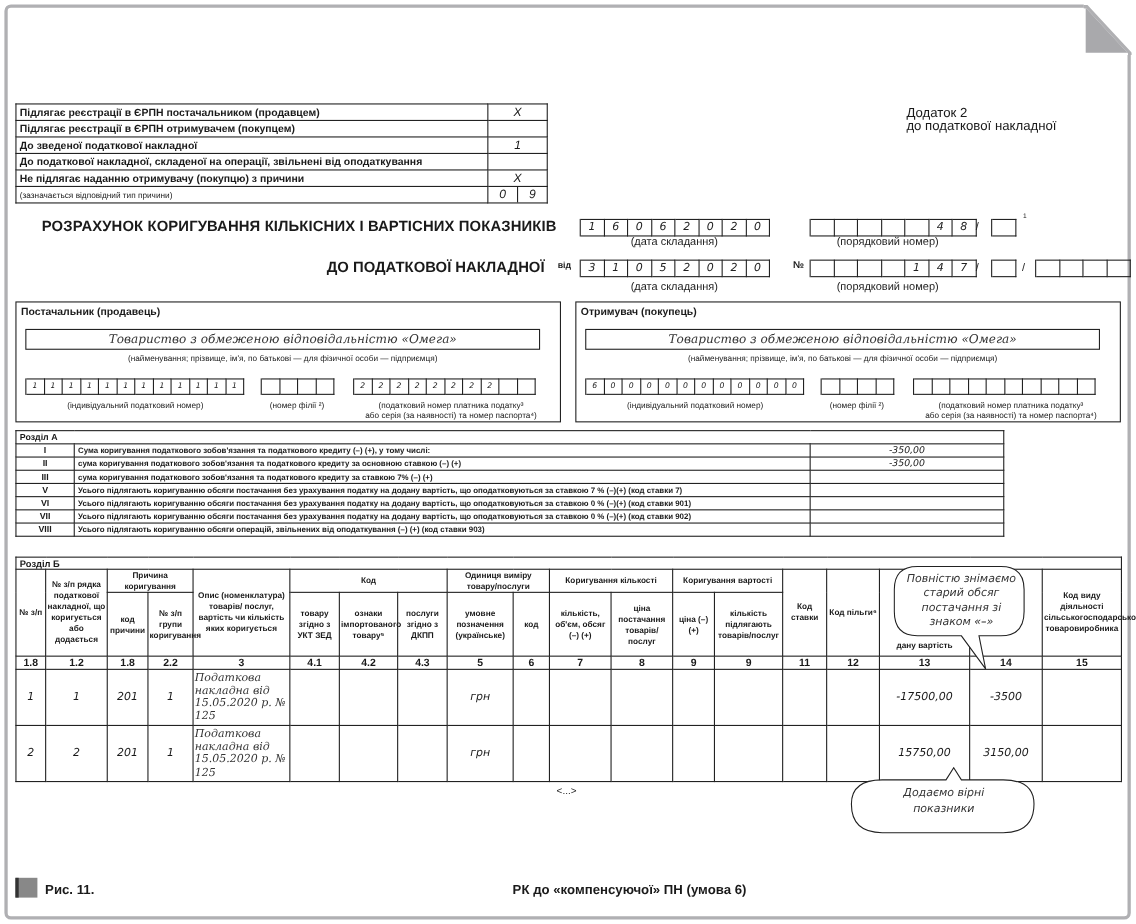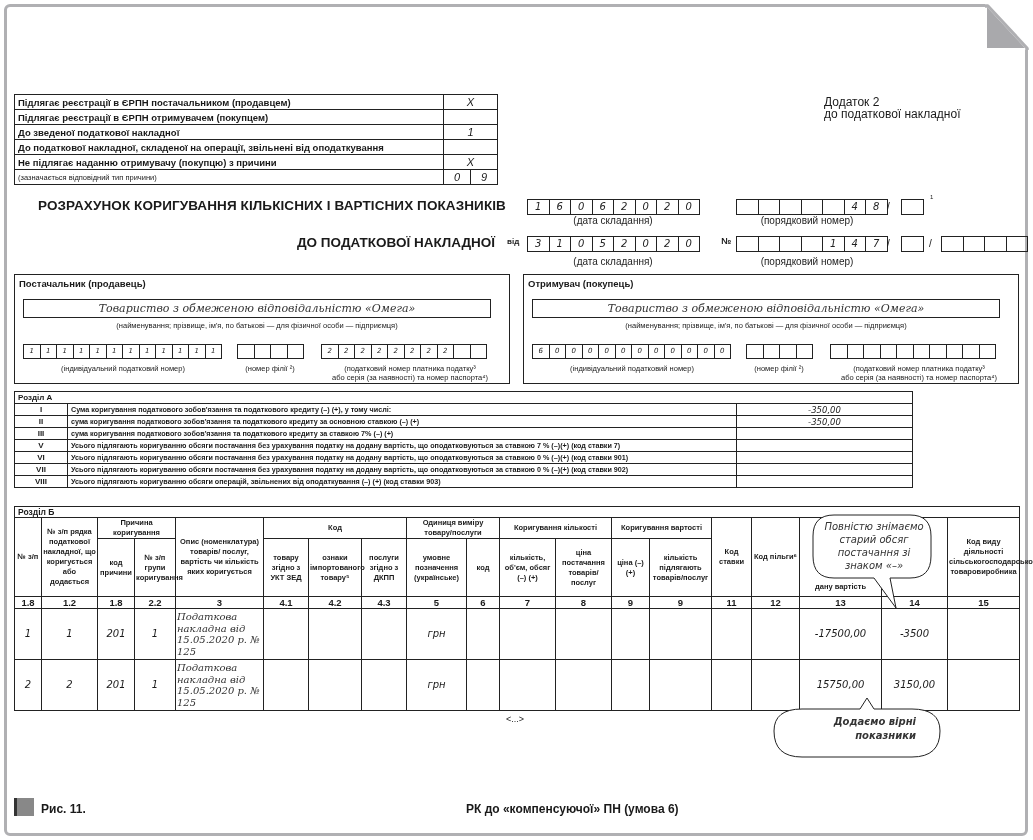--- a/index.html
+++ b/index.html
@@ -444,17 +444,17 @@
 <div class="ellipsis">&lt;...&gt;</div>
 
 <svg class="abs" style="left:812px;top:514px;" width="120" height="100">
   <path d="M22,1 H98 Q119,1 119,22 V42 Q119,64 98,64 H78 L84,94 L62,64 H22 Q1,64 1,42 V22 Q1,1 22,1 Z" fill="#fff" stroke="#222" stroke-width="1"></path>
 </svg>
 <div class="abs hand" style="left:822px;top:520px;width:104px;font-size:10px;text-align:center;line-height:13px;color:#333;">Повністю знімаємо старий обсяг постачання зі знаком «–»</div>
 
 <svg class="abs" style="left:772px;top:697px;" width="170" height="62">
   <path d="M30,12 H88 L95,1 L102,12 H140 Q168,12 168,34 Q168,60 140,60 H30 Q2,60 2,34 Q2,12 30,12 Z" fill="#fff" stroke="#222" stroke-width="1"></path>
 </svg>
-<div class="abs hand" style="left:800px;top:715px;width:116px;font-size:10px;text-align:right;line-height:14px;color:#333;font-weight:bold;">Додаємо вірні показники</div>
+<div class="abs hand" style="left:800px;top:715px;width:116px;font-size:10px;text-align:center;line-height:14px;color:#333;">Додаємо вірні показники</div>
 
 <div class="fig-mark"></div>
 <div class="fig-label">Рис. 11.</div>
 <div class="fig-caption">РК до «компенсуючої» ПН (умова 6)</div>
 
 </body></html>

